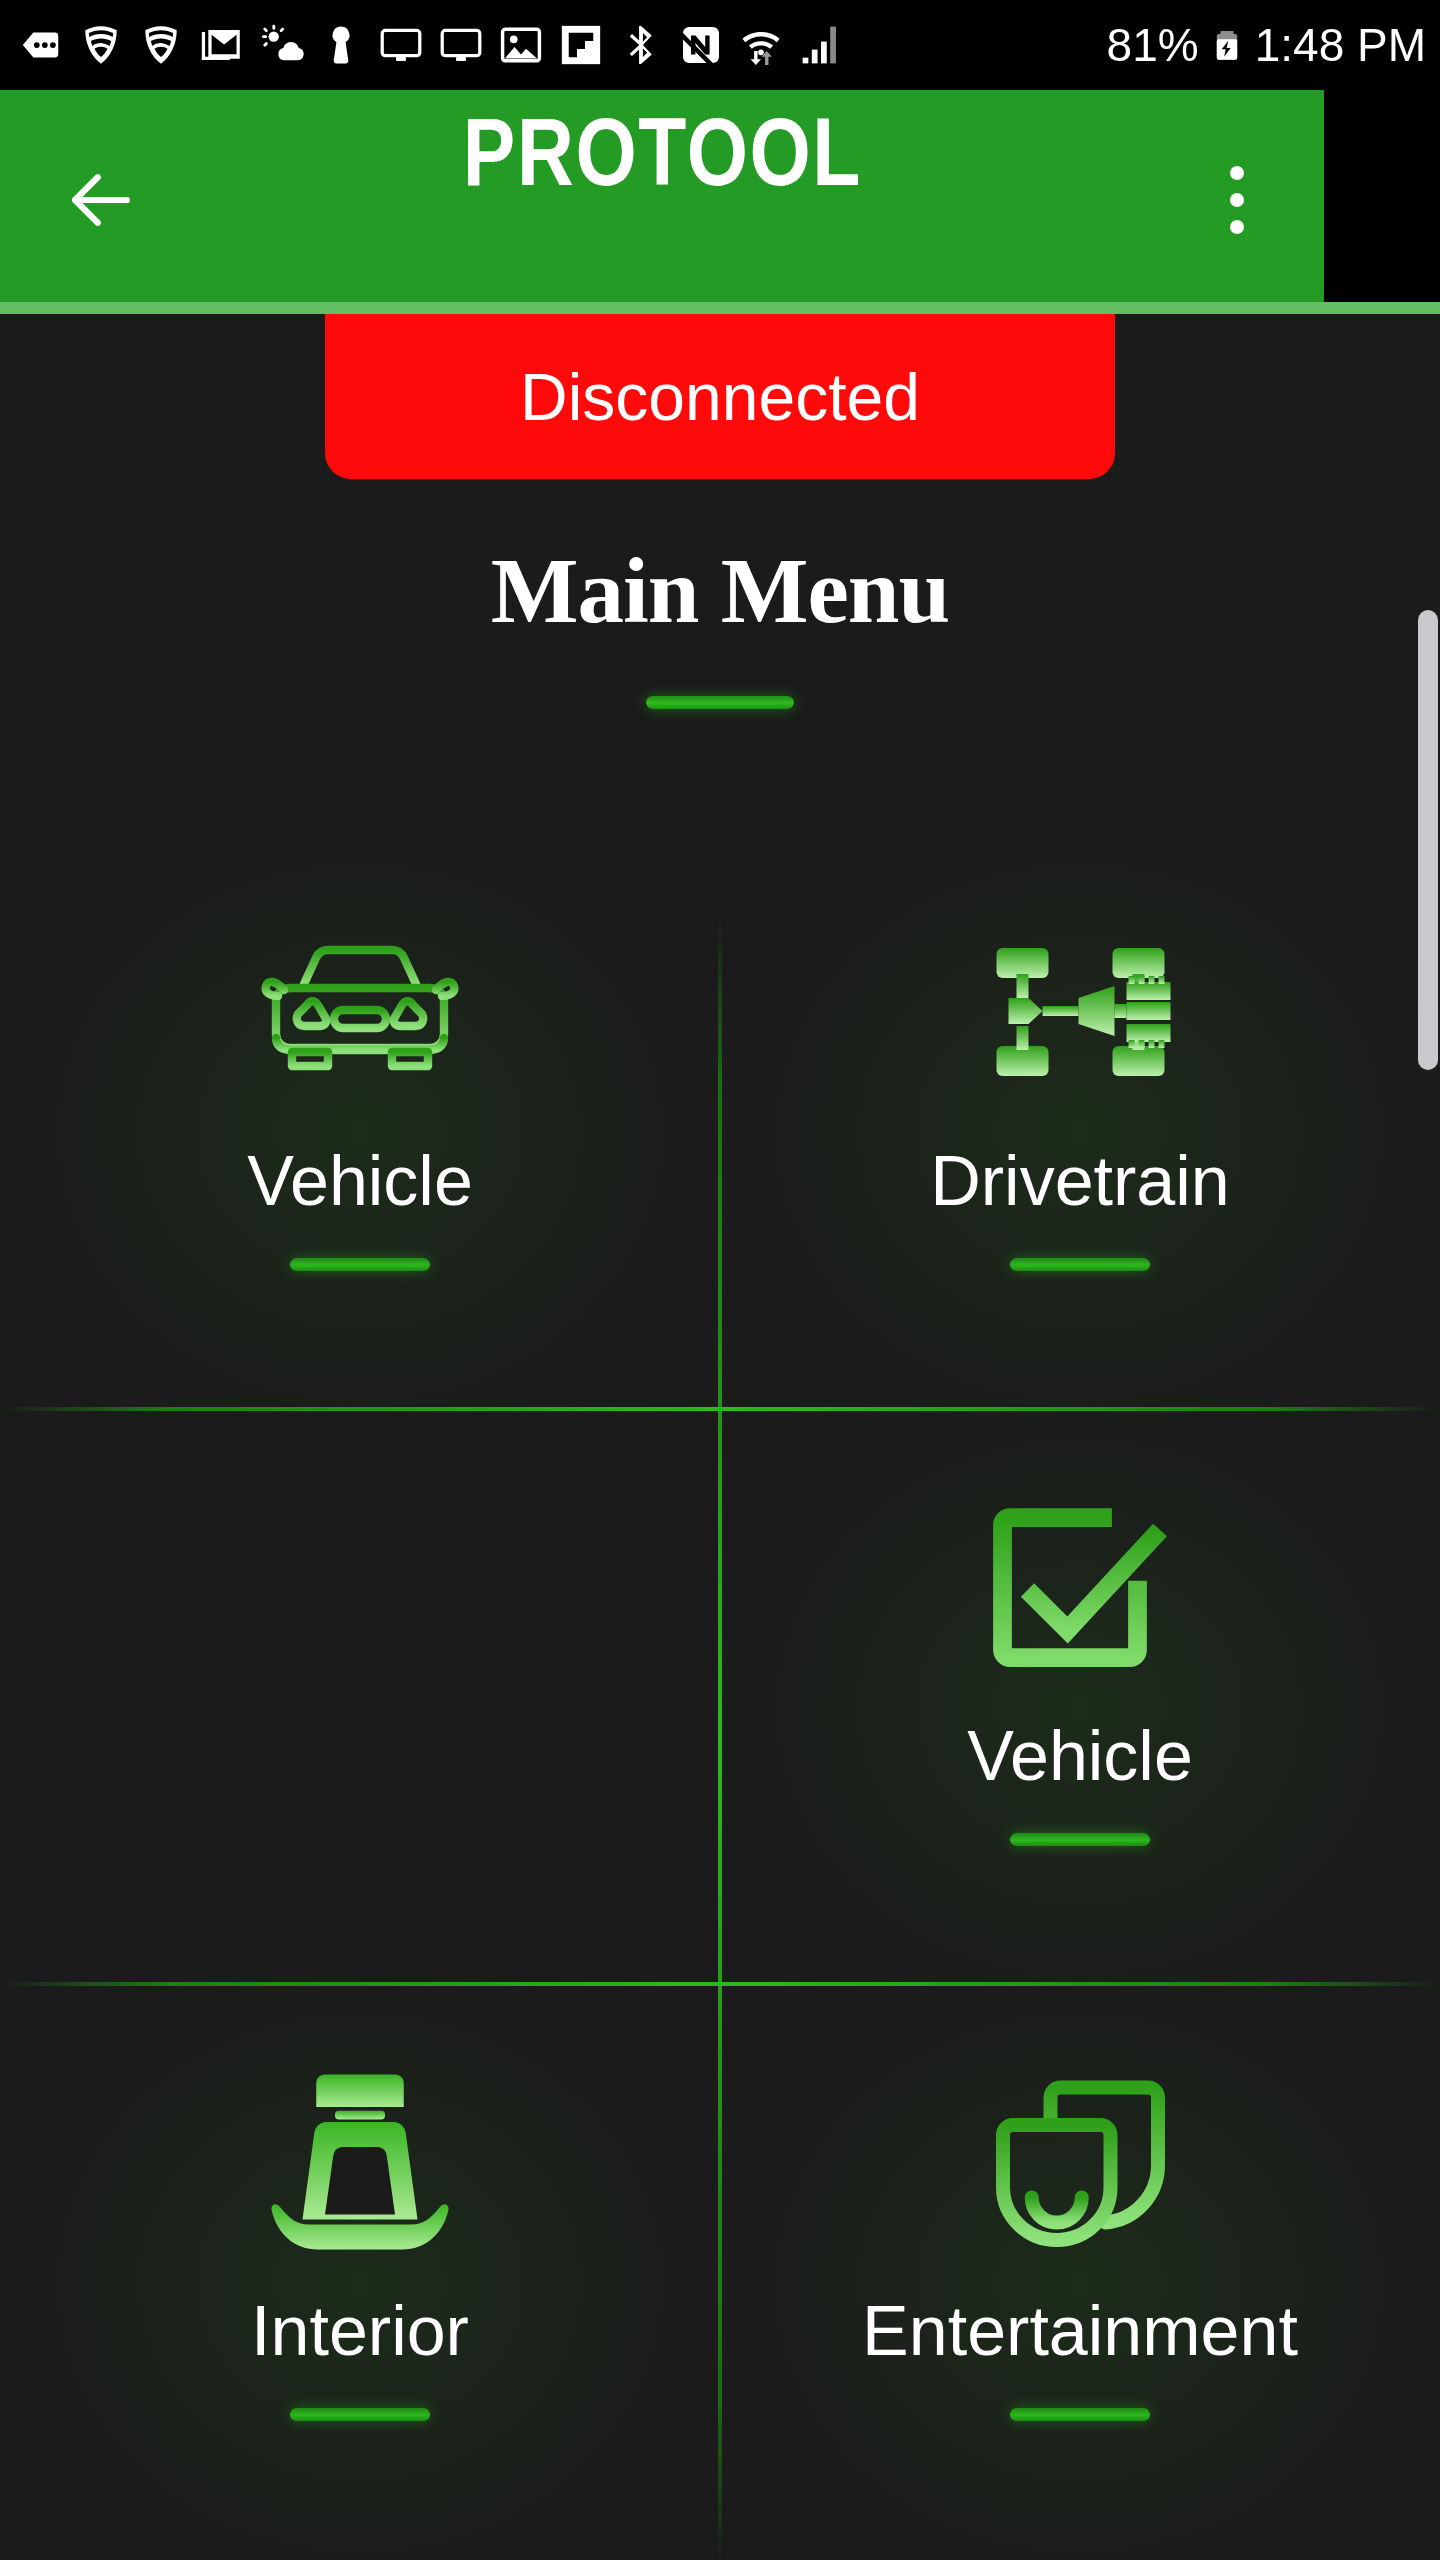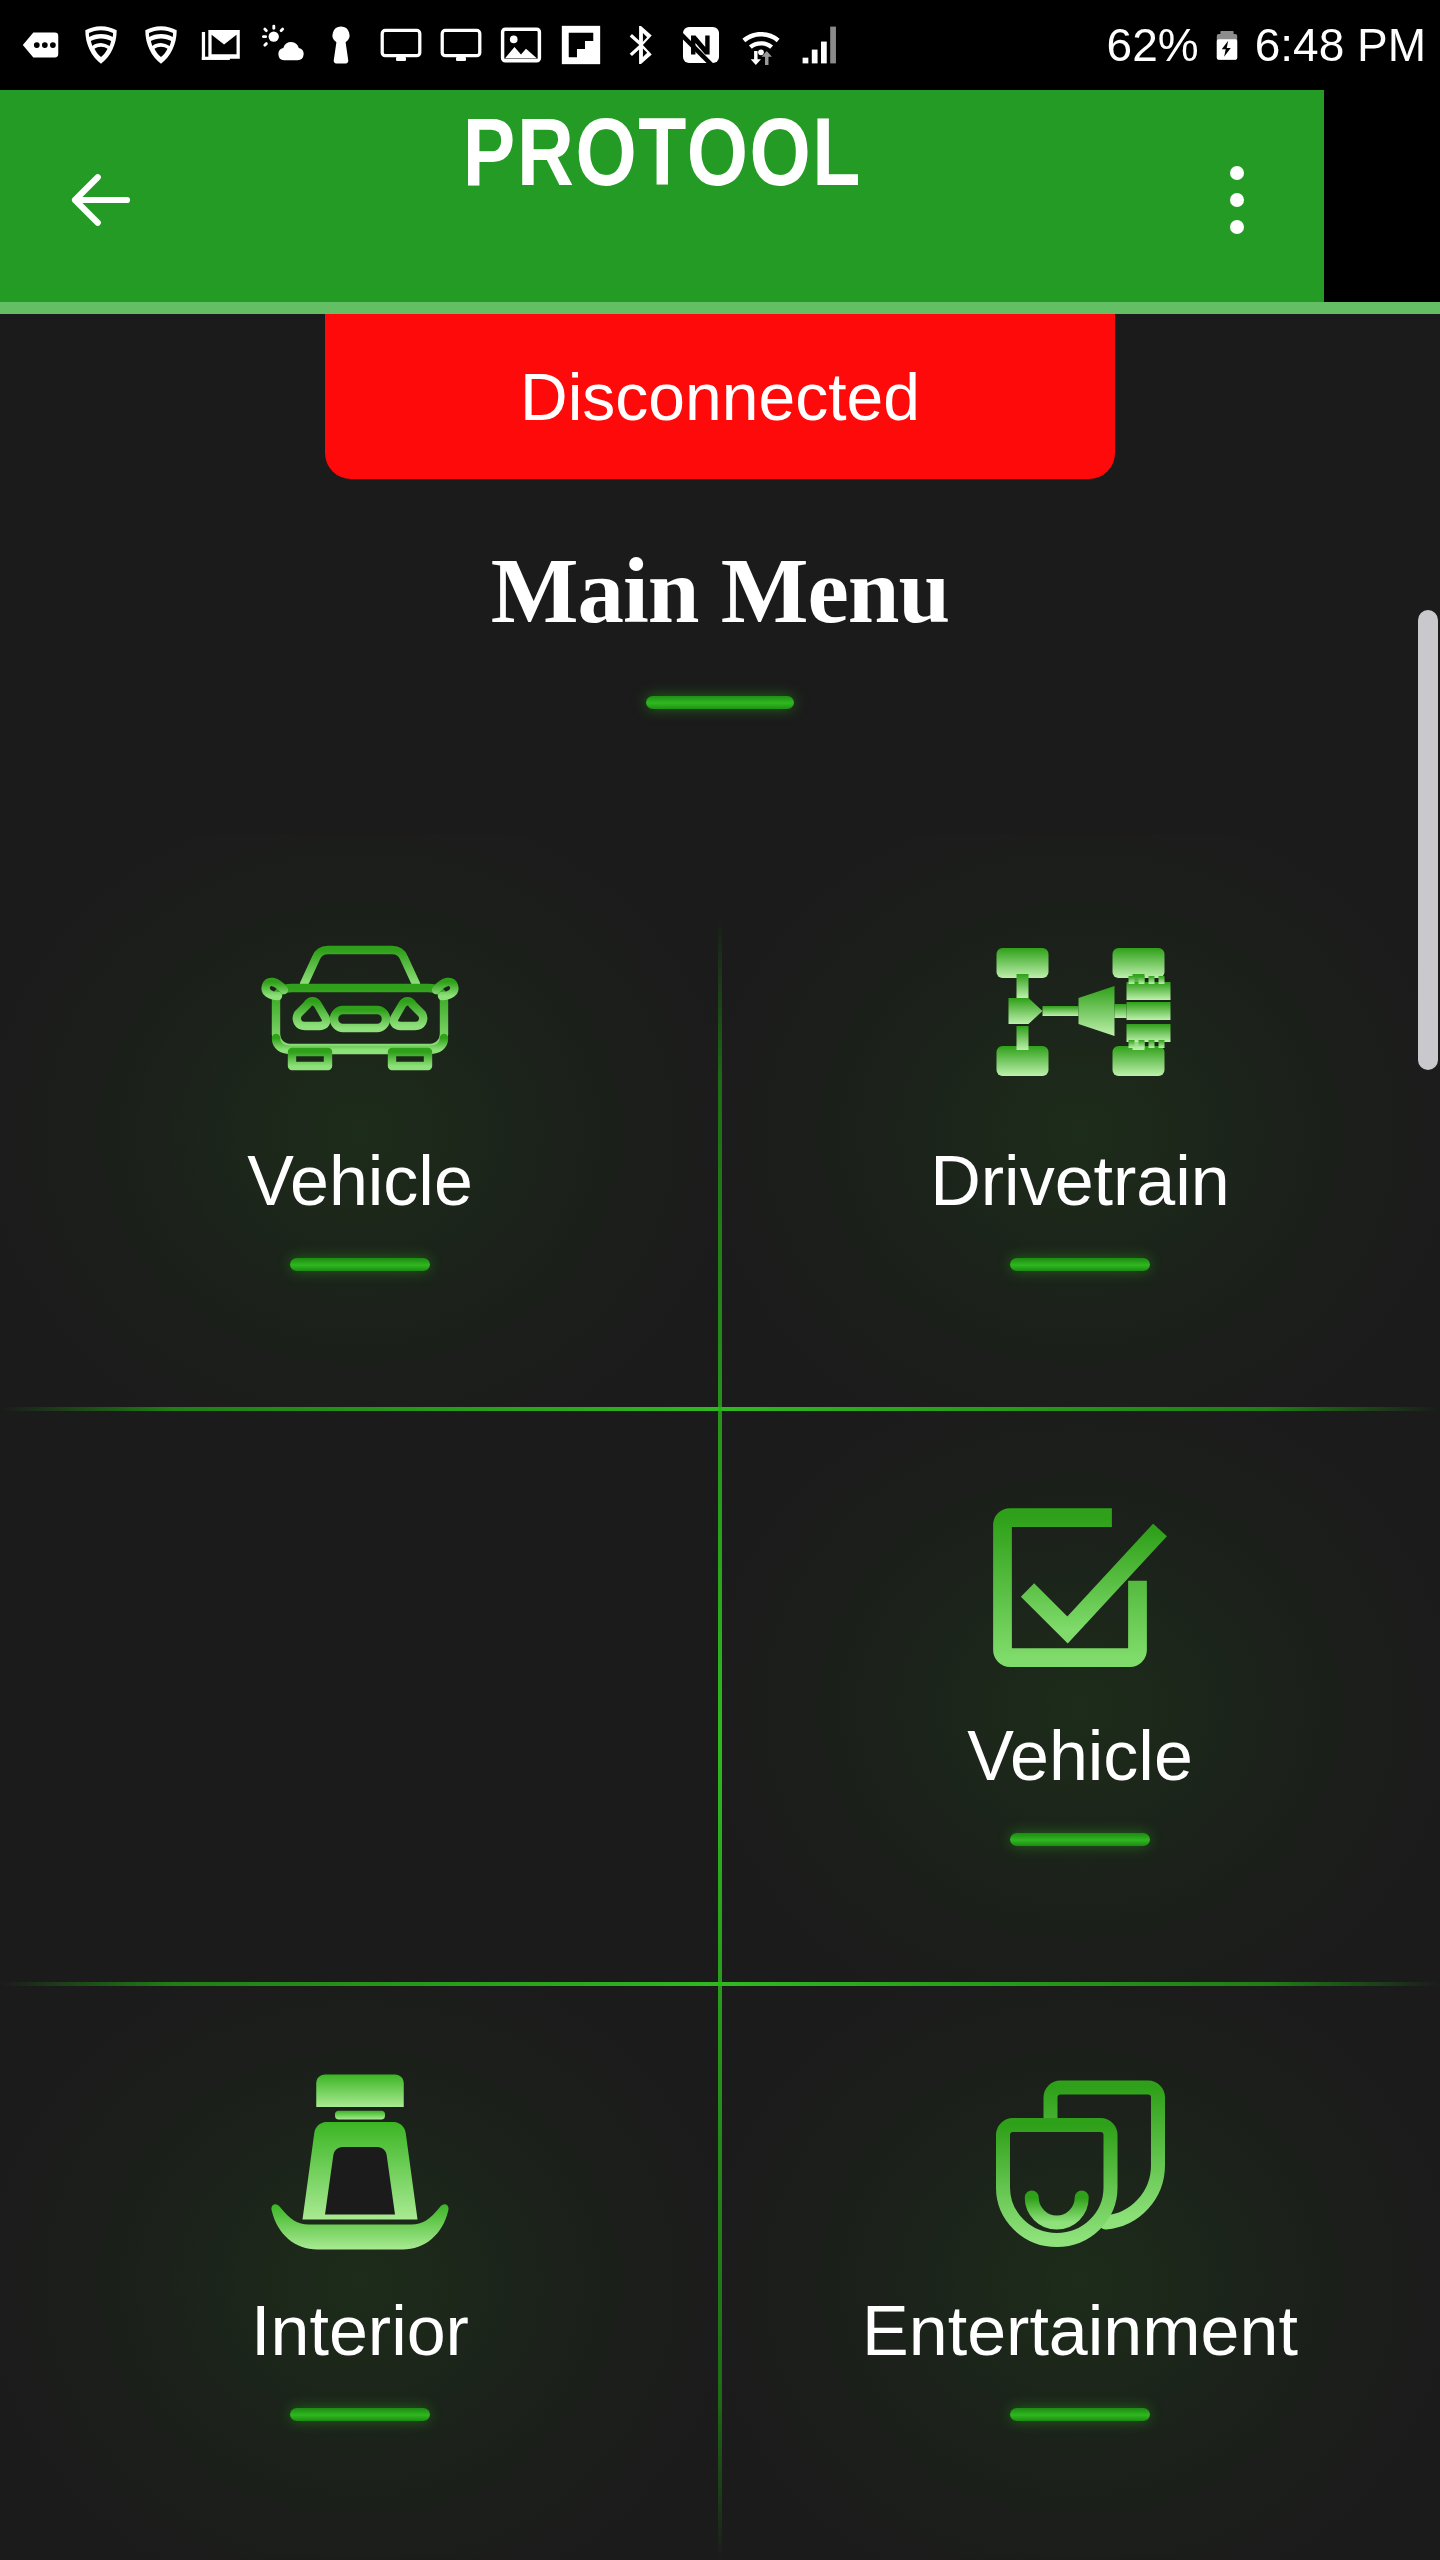--- a/index.html
+++ b/index.html
@@ -232,28 +232,28 @@
 
     <svg class="sb-ic" viewBox="0 0 24 24">
       <path fill="#fff" d="M2.4 18.6h3v3h-3z"></path>
       <path fill="#fff" d="M7.2 14.4h3v7.2h-3z"></path>
       <path fill="#fff" d="M12 10.2h3v11.4h-3z"></path>
       <path fill="#8a8a8a" d="M16.8 2.4h3v19.2h-3z"></path>
     </svg>
   </div>
 
   <div class="sb-right">
-    <span class="sb-text">62%</span>
+    <span class="sb-text">81%</span>
     <svg class="sb-ic" viewBox="0 0 24 24" style="width:36px;height:46px;">
       <rect x="7.6" y="2.6" width="8.8" height="2.4" rx=".6" fill="#8d8d8d"></rect>
       <rect x="5.2" y="4.6" width="13.6" height="17.2" rx="1.4" fill="#8d8d8d"></rect>
       <rect x="5.2" y="8.2" width="13.6" height="13.6" rx="1.2" fill="#fff"></rect>
       <path fill="#000" d="m12.8 9.2-4.3 5.6h2.6l-1 5 4.4-5.8h-2.7z"></path>
     </svg>
-    <span class="sb-text">6:48 PM</span>
+    <span class="sb-text">1:48 PM</span>
   </div>
 </div>
 
 <div class="appbar">
   <div class="appbar-inner">
     <div class="back-btn">
       <svg width="78" height="78" viewBox="0 0 24 24">
         <path d="M20 12H4M4 12l7-7M4 12l7 7" fill="none" stroke="#fff" stroke-width="1.9" stroke-linecap="round" stroke-linejoin="round"></path>
       </svg>
     </div>

